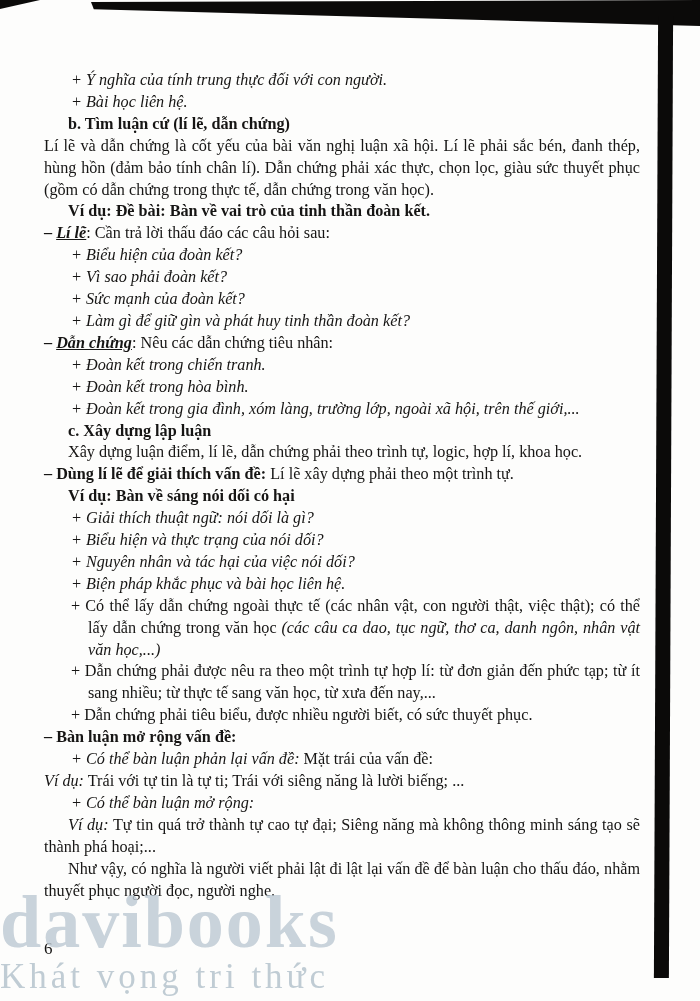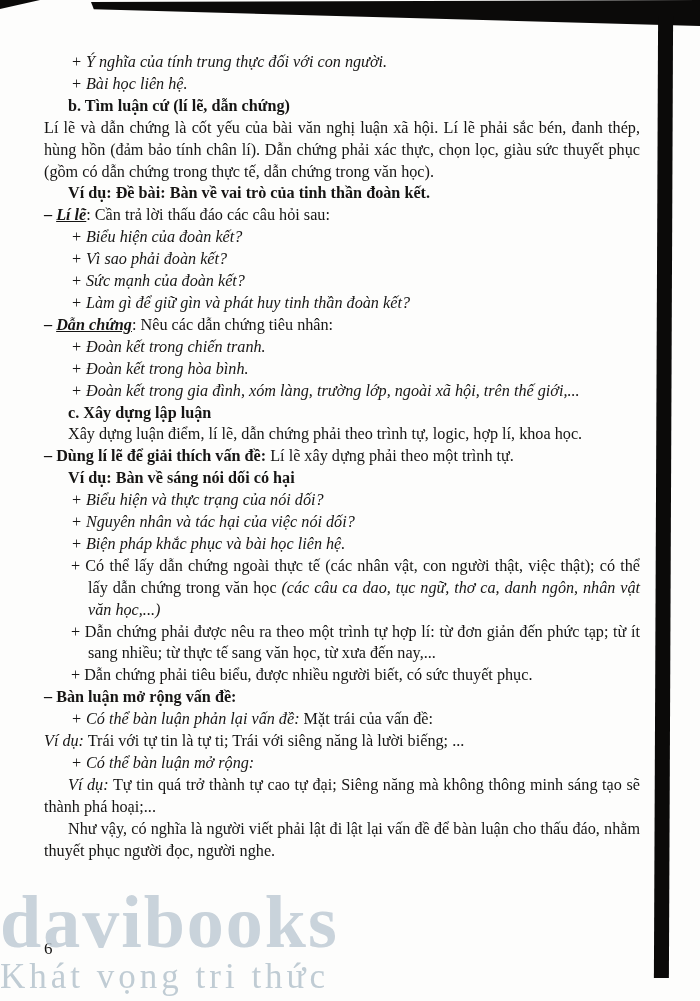--- a/index.html
+++ b/index.html
@@ -31,21 +31,21 @@
   }
   .scan-right {
     position: absolute; top: 16px; right: 29px;
     width: 15px; height: 962px;
     background: #0b0a09;
     transform: rotate(0.25deg);
   }
   
   .doc-body {
     position: absolute;
-    top: 52px; left: 44px; right: 60px;
+    top: 70px; left: 44px; right: 60px;
     z-index: 1;
     font-size: 16.2px;
     line-height: 21.9px;
     text-align: justify;
   }
   .doc-body p { margin: 0; padding: 0; }
   .k-heading          { text-indent: 24px; }
   .k-paragraph        { }
   .k-paragraph-indent { text-indent: 24px; }
   .k-dash-item        { }
@@ -110,20 +110,21 @@
       <p class="k-bullet"><span class="s-i">+ Sức mạnh của đoàn kết?</span></p>
       <p class="k-bullet"><span class="s-i">+ Làm gì để giữ gìn và phát huy tinh thần đoàn kết?</span></p>
       <p class="k-dash-item"><span class="s-bi">– </span><span class="s-biu">Dẫn chứng</span><span class="s-r">: Nêu các dẫn chứng tiêu nhân:</span></p>
       <p class="k-bullet"><span class="s-i">+ Đoàn kết trong chiến tranh.</span></p>
       <p class="k-bullet"><span class="s-i">+ Đoàn kết trong hòa bình.</span></p>
       <p class="k-bullet"><span class="s-i">+ Đoàn kết trong gia đình, xóm làng, trường lớp, ngoài xã hội, trên thế giới,...</span></p>
       <p class="k-heading"><span class="s-b">c. Xây dựng lập luận</span></p>
       <p class="k-paragraph-indent"><span class="s-r">Xây dựng luận điểm, lí lẽ, dẫn chứng phải theo trình tự, logic, hợp lí, khoa học.</span></p>
       <p class="k-dash-item"><span class="s-bi">– Dùng lí lẽ để giải thích vấn đề:</span><span class="s-r"> Lí lẽ xây dựng phải theo một trình tự.</span></p>
       <p class="k-paragraph-indent"><span class="s-bi">Ví dụ: Bàn về sáng nói dối có hại</span></p>
+      <p class="k-bullet"><span class="s-i">+ Giải thích thuật ngữ: nói dối là gì?</span></p>
       <p class="k-bullet"><span class="s-i">+ Biểu hiện và thực trạng của nói dối?</span></p>
       <p class="k-bullet"><span class="s-i">+ Nguyên nhân và tác hại của việc nói dối?</span></p>
       <p class="k-bullet"><span class="s-i">+ Biện pháp khắc phục và bài học liên hệ.</span></p>
       <p class="k-bullet"><span class="s-r">+ Có thể lấy dẫn chứng ngoài thực tế (các nhân vật, con người thật, việc thật); có thể lấy dẫn chứng trong văn học </span><span class="s-i">(các câu ca dao, tục ngữ, thơ ca, danh ngôn, nhân vật văn học,...)</span></p>
       <p class="k-bullet"><span class="s-r">+ Dẫn chứng phải được nêu ra theo một trình tự hợp lí: từ đơn giản đến phức tạp; từ ít sang nhiều; từ thực tế sang văn học, từ xưa đến nay,...</span></p>
       <p class="k-bullet"><span class="s-r">+ Dẫn chứng phải tiêu biểu, được nhiều người biết, có sức thuyết phục.</span></p>
       <p class="k-dash-item"><span class="s-bi">– Bàn luận mở rộng vấn đề:</span></p>
       <p class="k-bullet"><span class="s-i">+ Có thể bàn luận phản lại vấn đề:</span><span class="s-r"> Mặt trái của vấn đề:</span></p>
       <p class="k-paragraph"><span class="s-i">Ví dụ:</span><span class="s-r"> Trái với tự tin là tự ti; Trái với siêng năng là lười biếng; ...</span></p>
       <p class="k-bullet"><span class="s-i">+ Có thể bàn luận mở rộng:</span></p>

